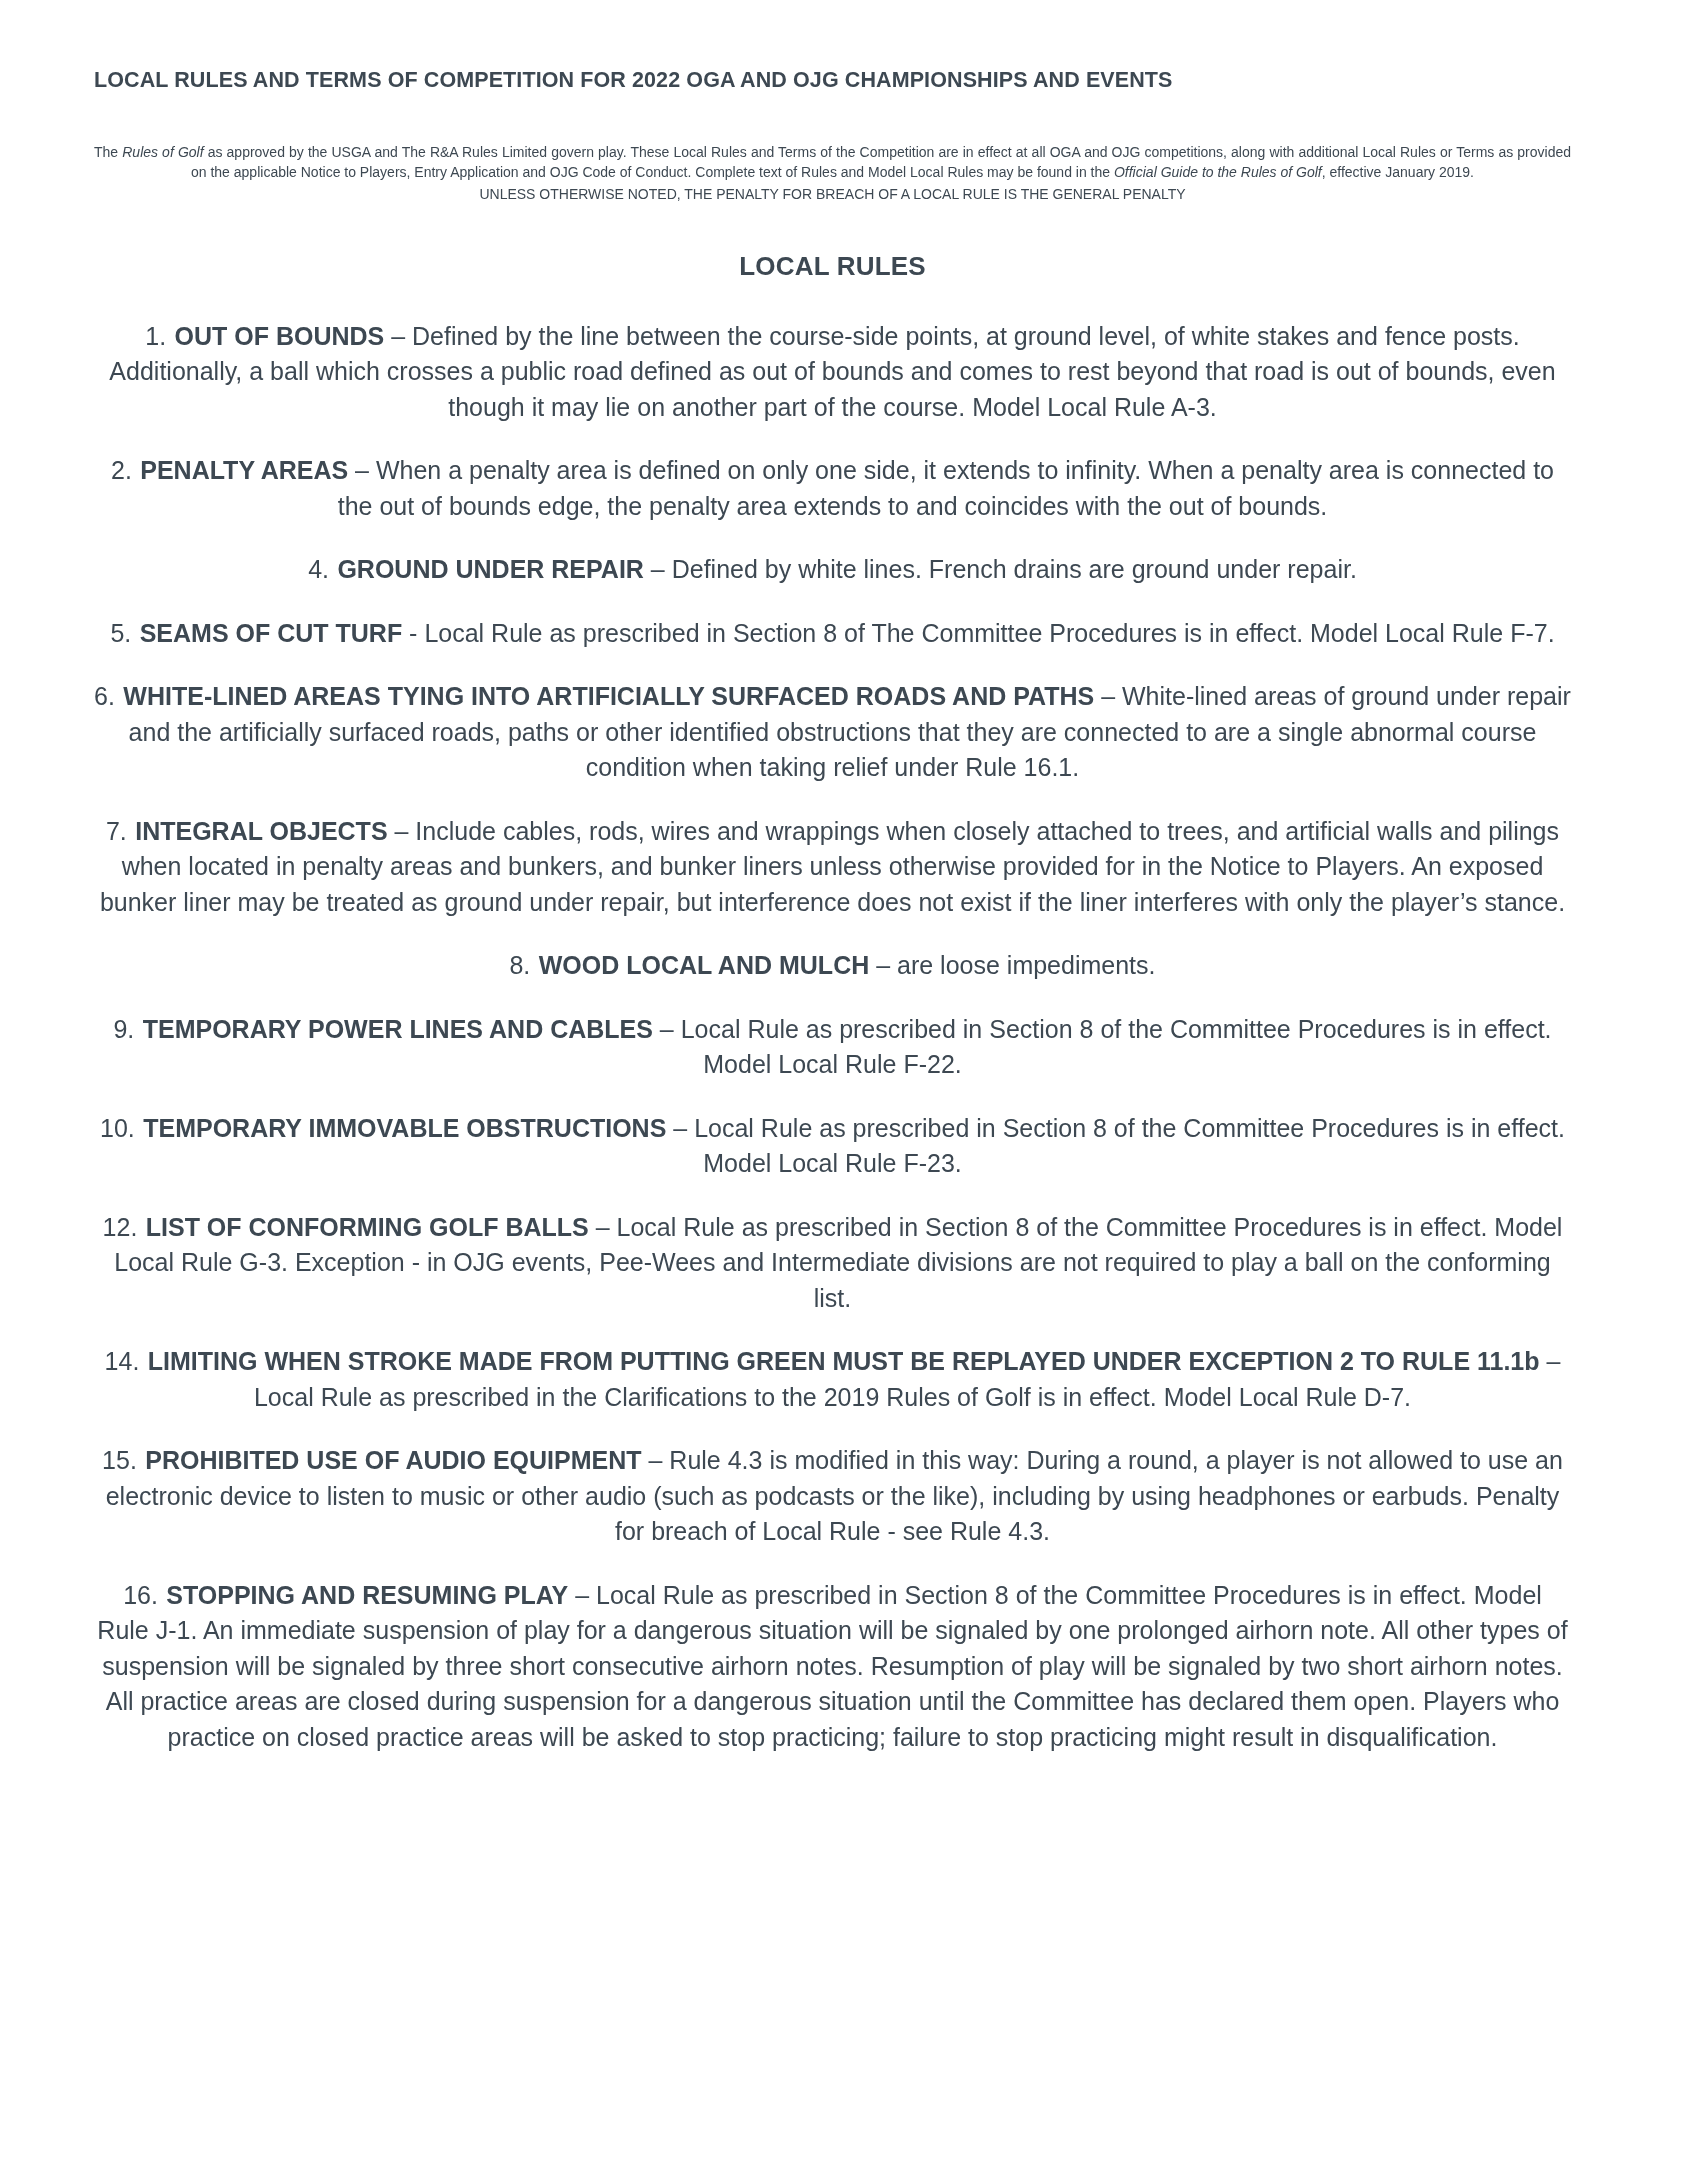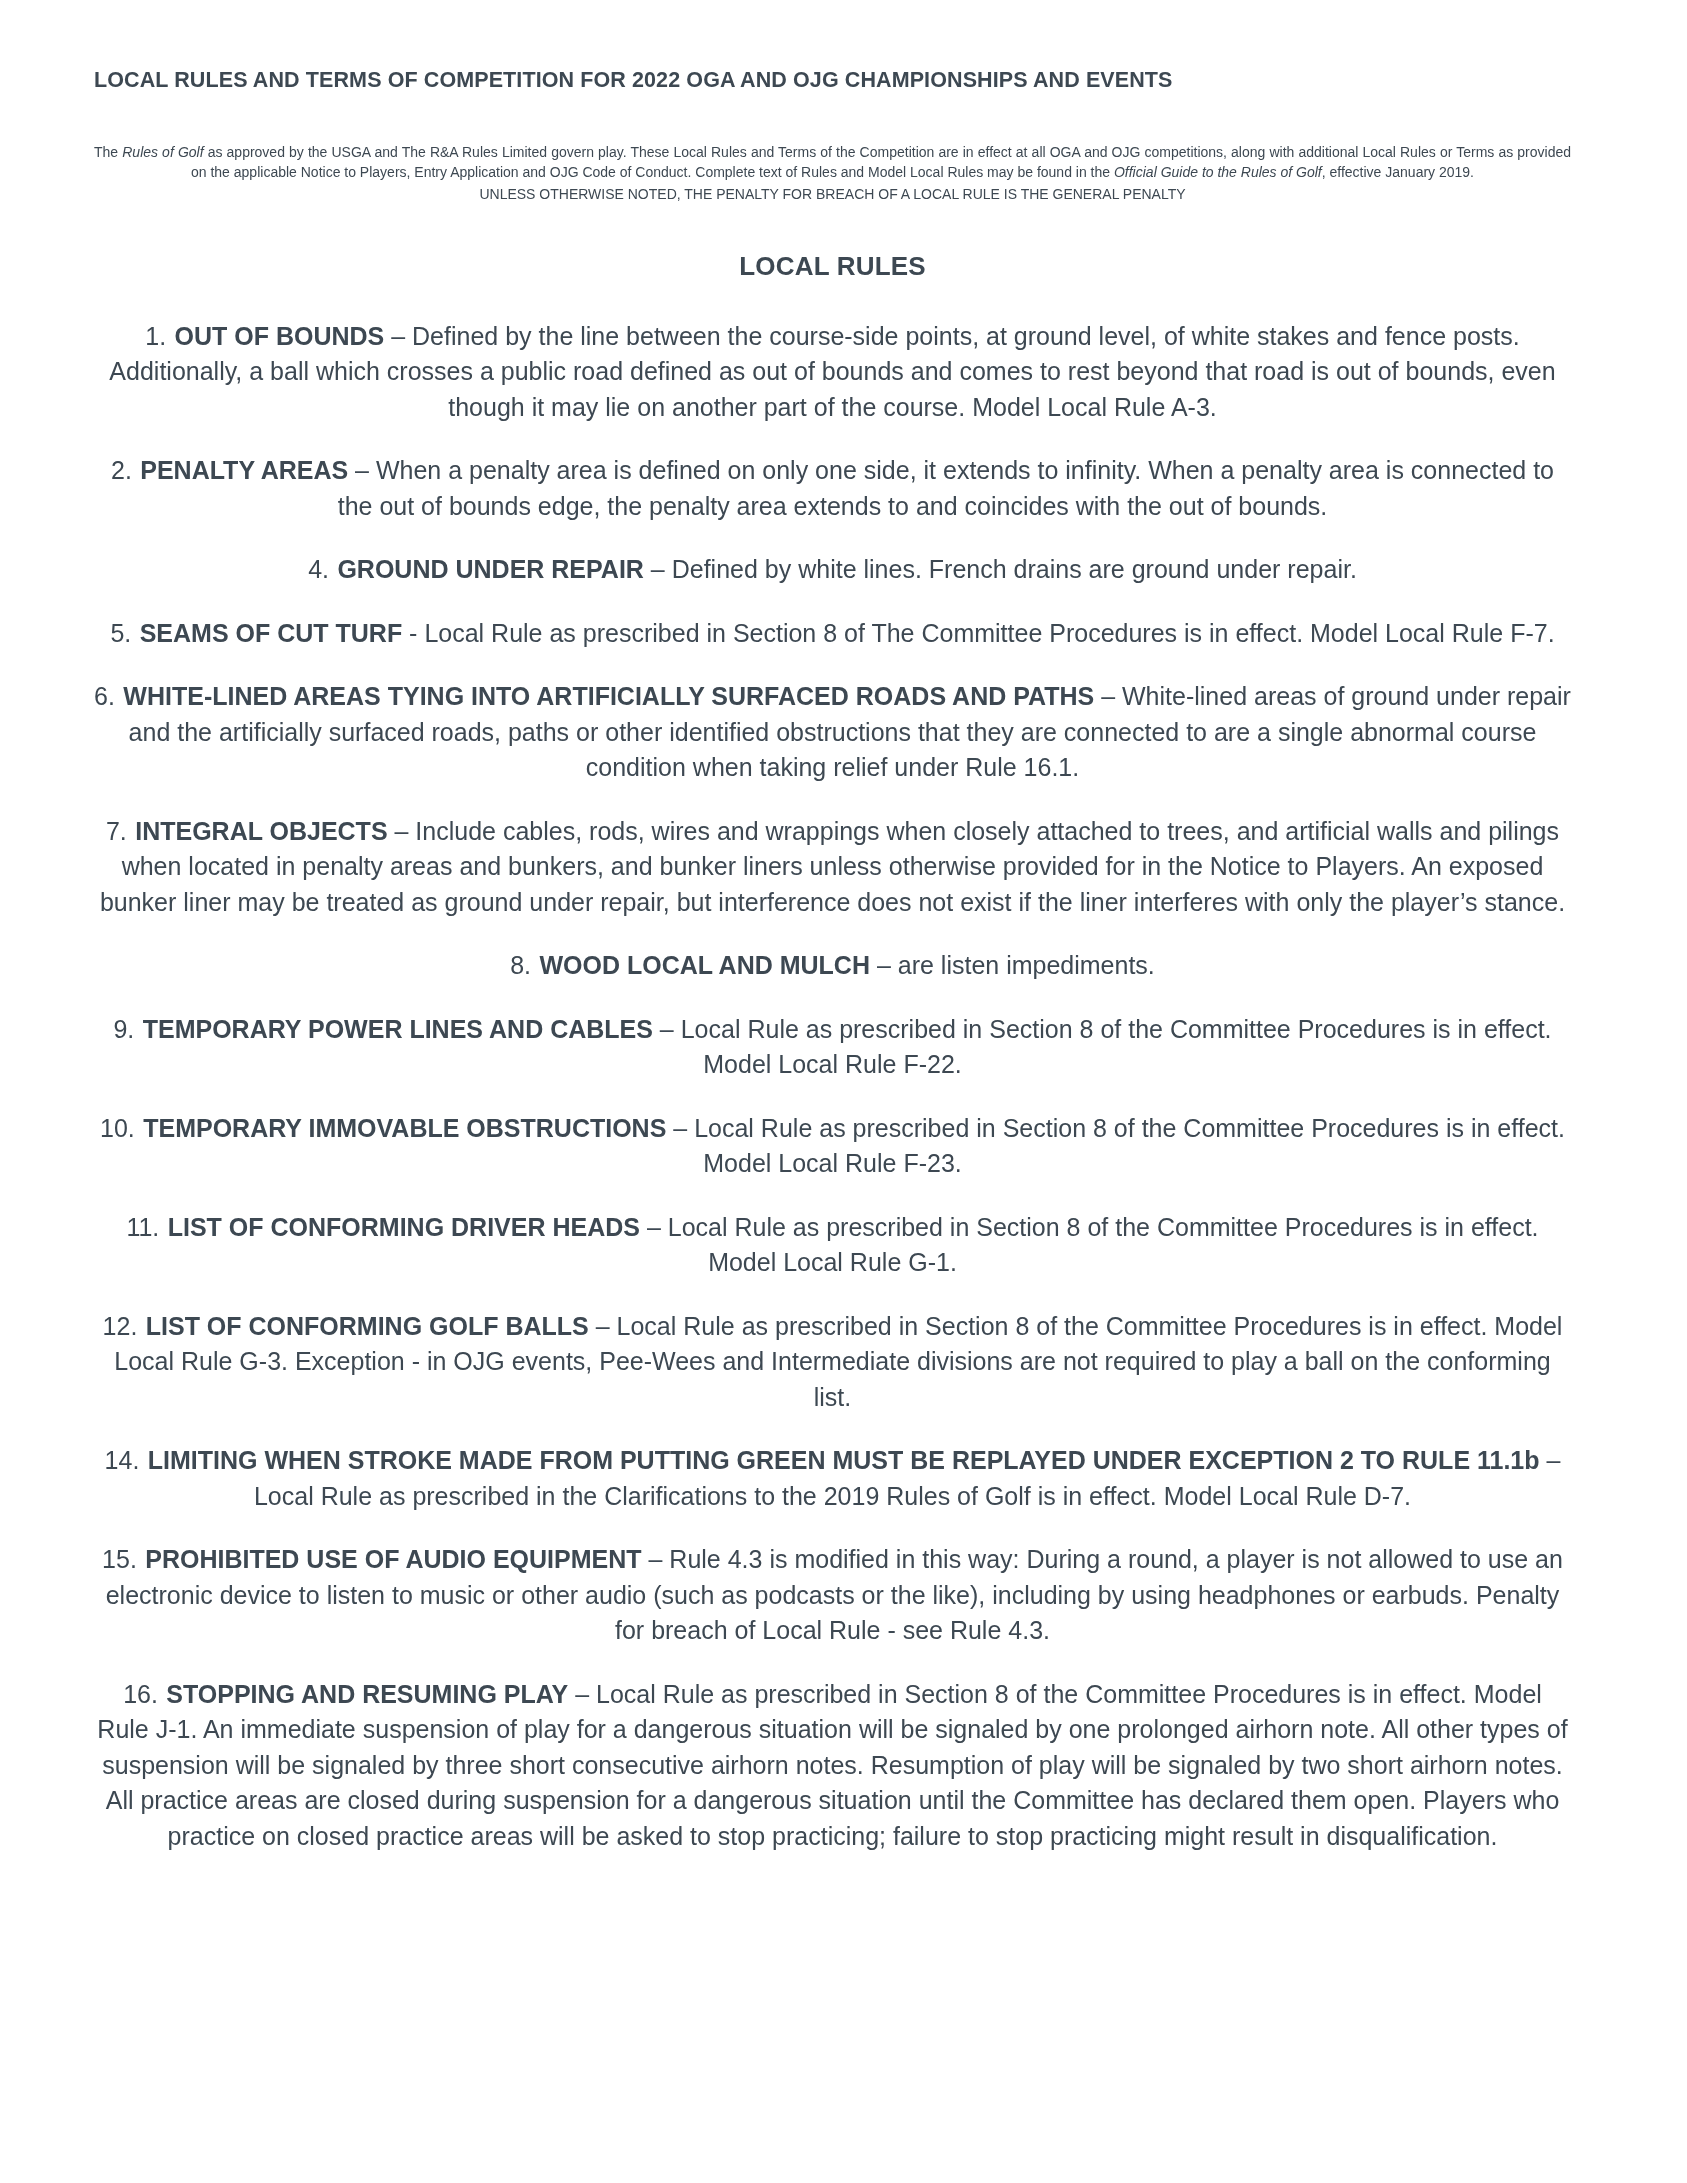--- a/index.html
+++ b/index.html
@@ -112,34 +112,31 @@
 
     <div class="rule">
       <span class="num">6.</span><span class="num-gap"></span><span class="title">WHITE-LINED AREAS TYING INTO ARTIFICIALLY SURFACED ROADS AND PATHS</span><span class="body"> – White-lined areas of ground under repair and the artificially surfaced roads, paths or other identified obstructions that they are connected to are a single abnormal course condition when taking relief under Rule 16.1.</span>
     </div>
 
     <div class="rule">
       <span class="num">7.</span><span class="num-gap"></span><span class="title">INTEGRAL OBJECTS</span><span class="body"> – Include cables, rods, wires and wrappings when closely attached to trees, and artificial walls and pilings when located in penalty areas and bunkers, and bunker liners unless otherwise provided for in the Notice to Players. An exposed bunker liner may be treated as ground under repair, but interference does not exist if the liner interferes with only the player’s stance.</span>
     </div>
 
     <div class="rule">
-      <span class="num">8.</span><span class="num-gap"></span><span class="title">WOOD LOCAL AND MULCH</span><span class="body"> – are listen impediments.</span>
+      <span class="num">8.</span><span class="num-gap"></span><span class="title">WOOD LOCAL AND MULCH</span><span class="body"> – are loose impediments.</span>
     </div>
 
     <div class="rule">
       <span class="num">9.</span><span class="num-gap"></span><span class="title">TEMPORARY POWER LINES AND CABLES</span><span class="body"> – Local Rule as prescribed in Section 8 of the Committee Procedures is in effect. Model Local Rule F-22.</span>
     </div>
 
     <div class="rule">
       <span class="num">10.</span><span class="num-gap"></span><span class="title">TEMPORARY IMMOVABLE OBSTRUCTIONS</span><span class="body"> – Local Rule as prescribed in Section 8 of the Committee Procedures is in effect. Model Local Rule F-23.</span>
     </div>
 
-    <div class="rule">
-      <span class="num">11.</span><span class="num-gap"></span><span class="title">LIST OF CONFORMING DRIVER HEADS</span><span class="body"> – Local Rule as prescribed in Section 8 of the Committee Procedures is in effect. Model Local Rule G-1.</span>
-    </div>
 
     <div class="rule">
       <span class="num">12.</span><span class="num-gap"></span><span class="title">LIST OF CONFORMING GOLF BALLS</span><span class="body"> – Local Rule as prescribed in Section 8 of the Committee Procedures is in effect. Model Local Rule G-3. Exception - in OJG events, Pee-Wees and Intermediate divisions are not required to play a ball on the conforming list.</span>
     </div>
 
 
     <div class="rule">
       <span class="num">14.</span><span class="num-gap"></span><span class="title">LIMITING WHEN STROKE MADE FROM PUTTING GREEN MUST BE REPLAYED UNDER EXCEPTION 2 TO RULE 11.1b</span><span class="body"> – Local Rule as prescribed in the Clarifications to the 2019 Rules of Golf is in effect. Model Local Rule D-7.</span>
     </div>
 

